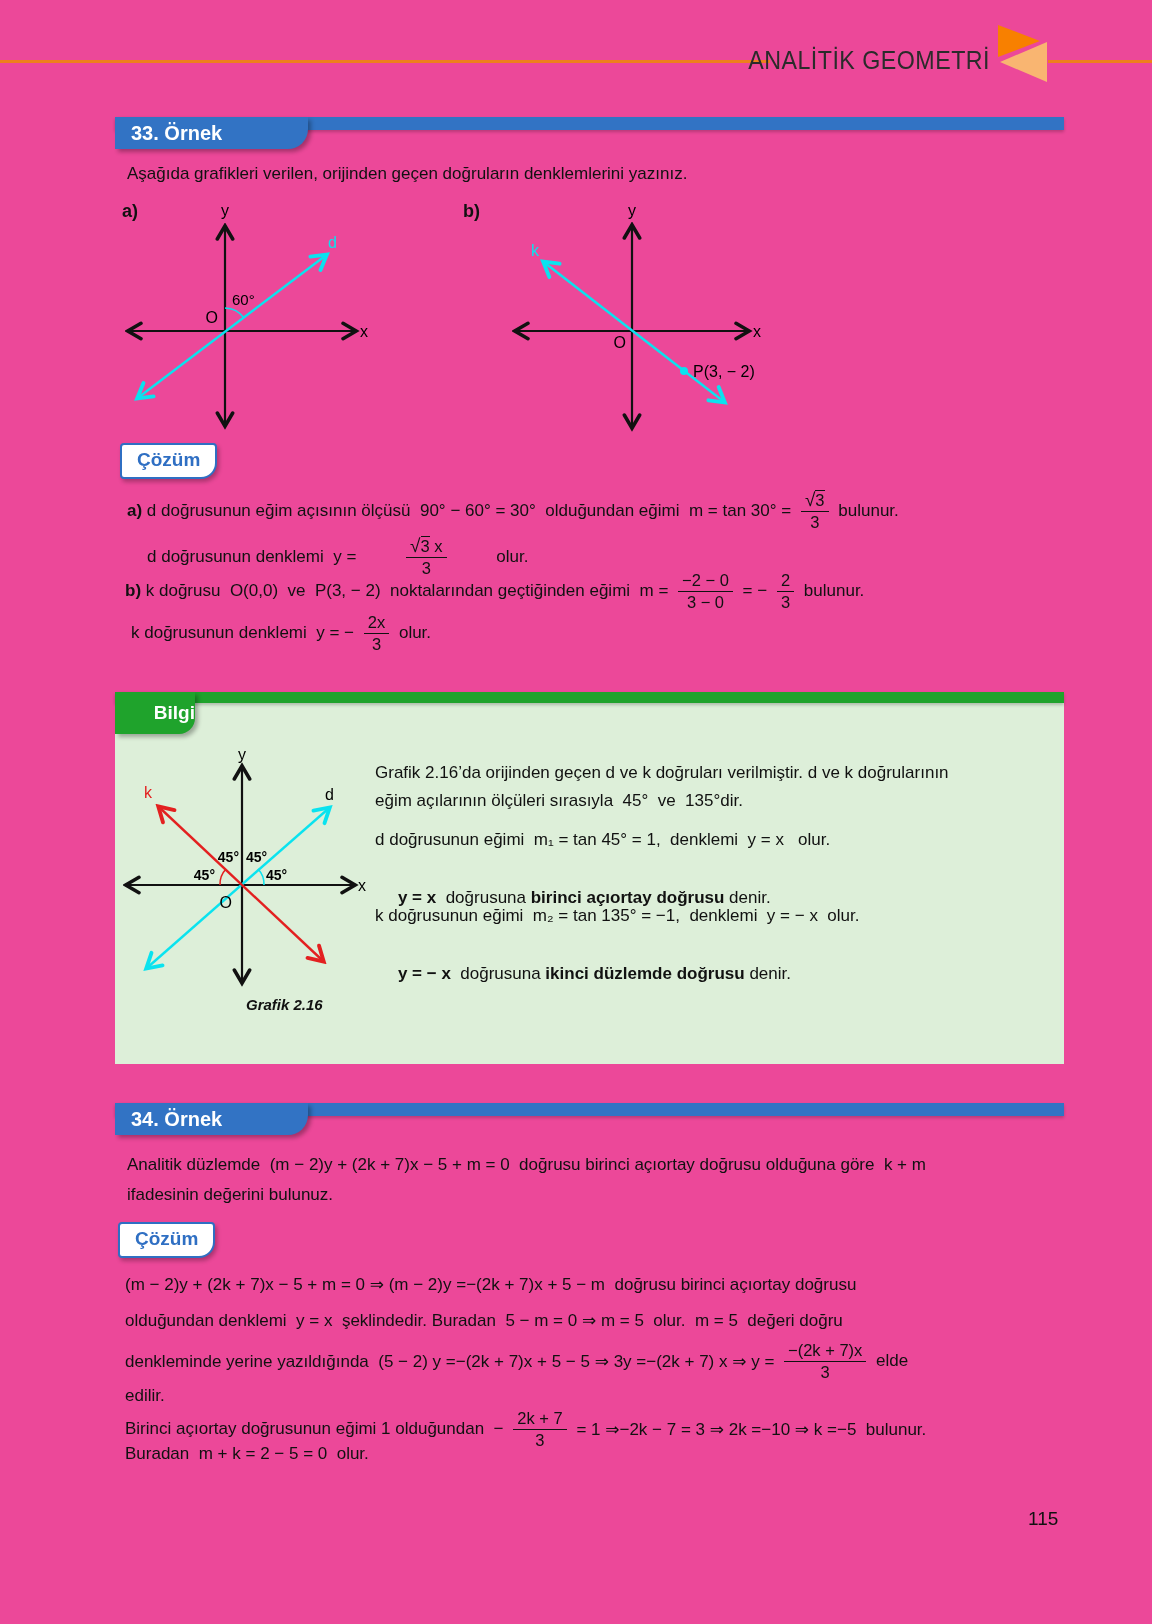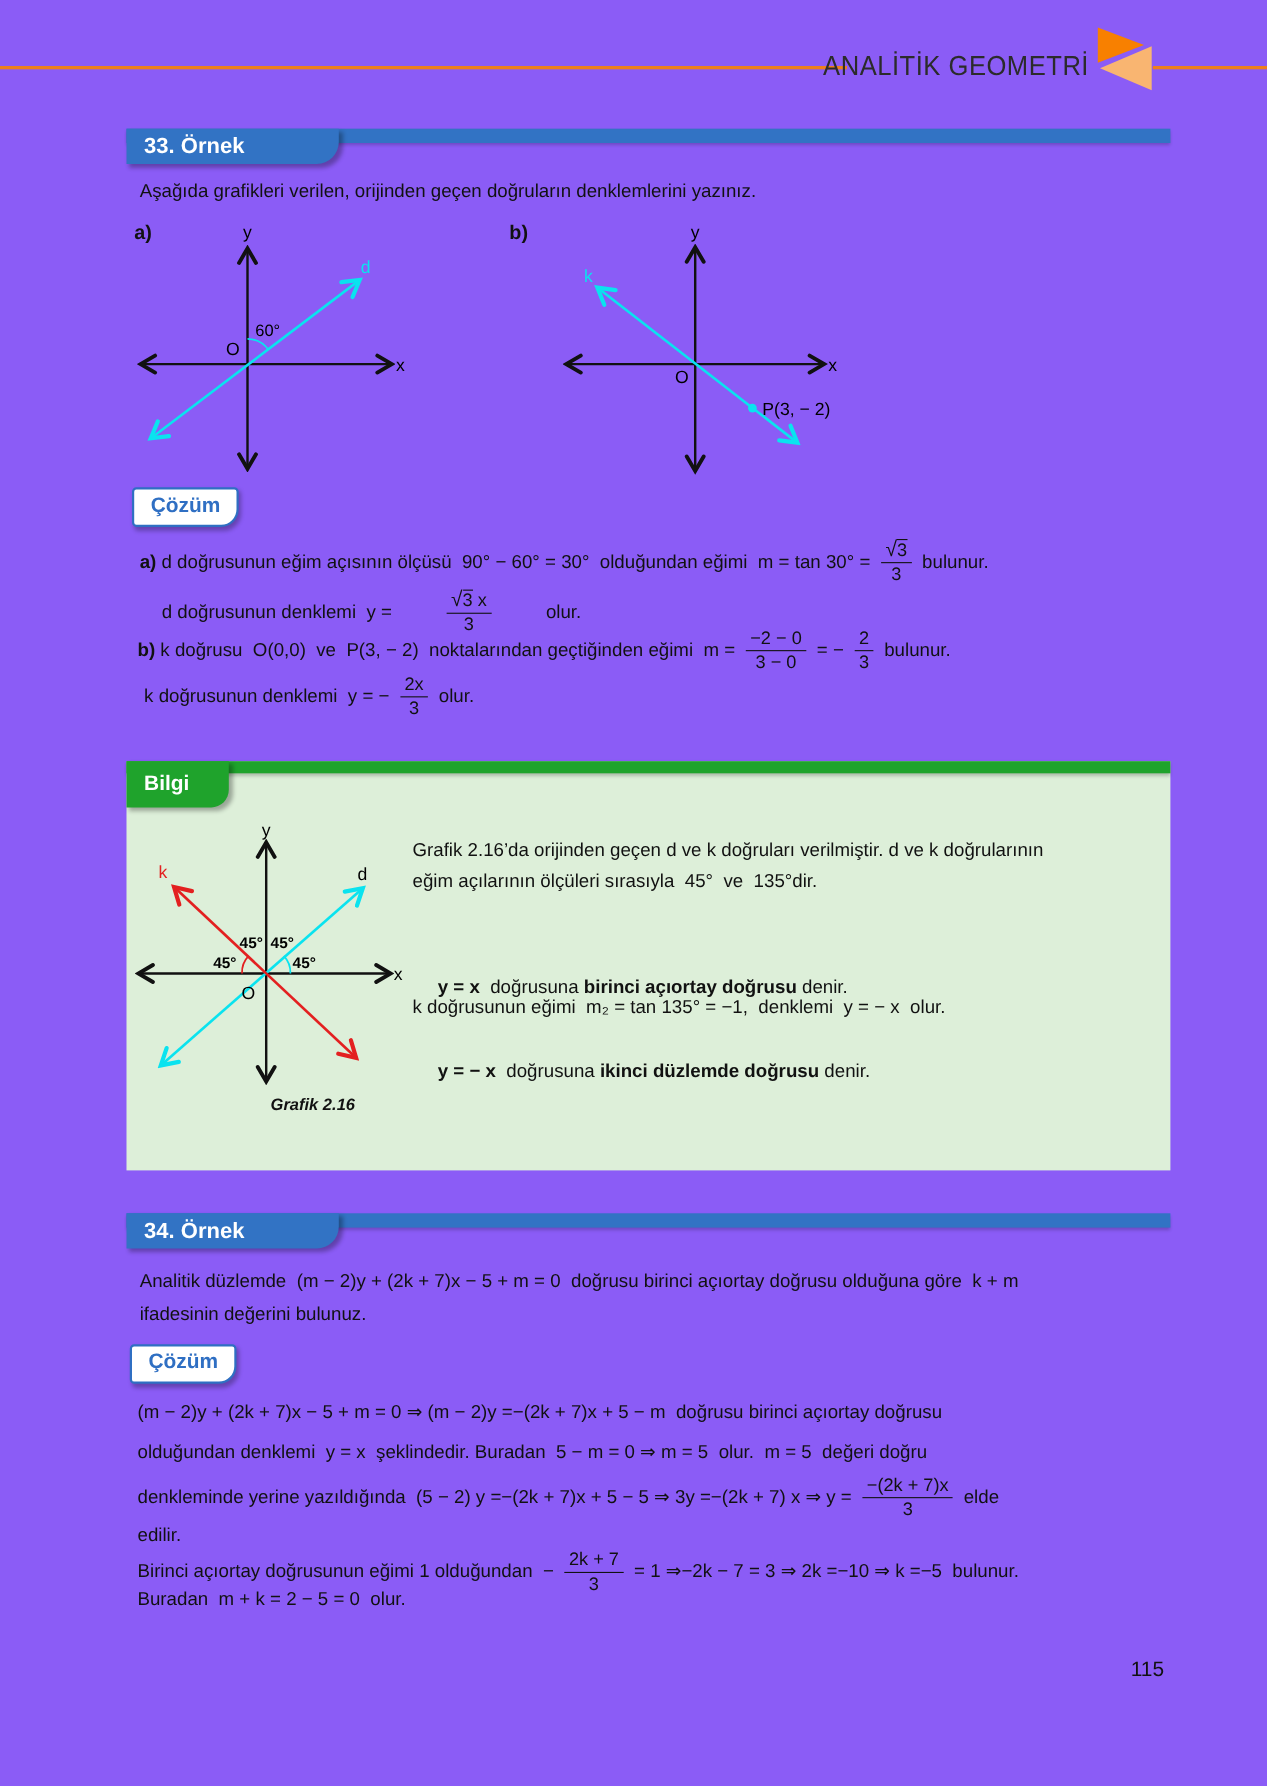--- a/index.html
+++ b/index.html
@@ -2,39 +2,39 @@
 <html><head>
 <meta charset="utf-8">
 <style>
   :root{
     --blue:#3273C4; --blue-txt:#2F6FC3;
     --green:#1FA32C; --green-light:#DDEFD9;
     --cyan:#0AE3EF; --red:#E32020; --orange:#EE7F1D;
     --ink:#111;
   }
   html,body{margin:0;padding:0;background:#fff;}
-  .page{position:relative;width:1152px;height:1624px;background:#8b5cf6;overflow:hidden;
+  .page{position:relative;width:1152px;height:1624px;background:#ec4899;overflow:hidden;
         font-family:"Liberation Sans","DejaVu Sans",sans-serif;color:var(--ink);}
   .abs{position:absolute;}
   .t{white-space:pre-wrap;}
   
   .rule{position:absolute;height:3px;background:var(--orange);top:60px;}
   .hdr-title{position:absolute;left:560px;top:46px;width:430px;text-align:right;
              font-size:25px;font-weight:400;color:#2b2b2b;letter-spacing:.5px;
              transform:scaleX(.93);transform-origin:100% 50%;white-space:pre;}
   
   .schdr{position:absolute;left:115px;width:949px;}
   .schdr .bar{position:absolute;top:0;left:0;width:100%;height:13px;background:var(--blue);
               box-shadow:0 2px 3px rgba(0,0,0,.22);}
   .schdr .tab{position:absolute;top:0;left:0;height:32px;width:193px;box-sizing:border-box;
               background:var(--blue);border-radius:0 0 20px 0;
               box-shadow:3px 3px 4px rgba(0,0,0,.3);color:#fff;font-size:20px;font-weight:bold;
               display:flex;align-items:center;padding-left:16px;}
   .schdr.green .bar{background:var(--green);height:11px;}
-  .schdr.green .tab{background:var(--green);width:93px;height:42px;border-radius:0 0 16px 0;font-size:19px;}
+  .schdr.green .tab{background:var(--green);width:80px;height:42px;border-radius:0 0 16px 0;font-size:19px;justify-content:flex-end;}
   .panel{position:absolute;left:115px;top:692px;width:949px;height:372px;background:var(--green-light);}
   
   .para{position:absolute;font-size:17px;color:var(--ink);white-space:pre-wrap;}
   .b{font-weight:bold;}
   .sublabel{position:absolute;font-size:18px;font-weight:bold;}
   
   .solbox{position:absolute;border:2.5px solid var(--blue-txt);border-radius:4px 4px 16px 4px;
           color:var(--blue-txt);font-weight:bold;font-size:19px;padding:4px 15px 6px;
           background:#fff;box-shadow:2px 3px 4px rgba(0,0,0,.28);}
   
@@ -177,20 +177,21 @@
     <text x="207" y="60" font-size="16">d</text>
     <text x="121" y="122" text-anchor="end" font-size="14" font-weight="600">45°</text>
     <text x="128" y="122" font-size="14" font-weight="600">45°</text>
     <text x="97" y="140" text-anchor="end" font-size="14" font-weight="600">45°</text>
     <text x="148" y="140" font-size="14" font-weight="600">45°</text>
   </svg>
   <div class="caption" style="left:198px;top:996px;">Grafik 2.16</div>
 
   <div class="para" style="left:375px;top:763px;">Grafik 2.16’da orijinden geçen d ve k doğruları verilmiştir. d ve k doğrularının</div>
   <div class="para" style="left:375px;top:791px;">eğim açılarının ölçüleri sırasıyla  45°  ve  135°dir.</div>
+  <div class="para" style="left:375px;top:830px;">d doğrusunun eğimi  m₁ = tan 45° = 1,  denklemi  y = x   olur.</div>
   <div class="para" style="left:379px;top:868px;">
     <span class="b">y = x</span><span>  doğrusuna </span><span class="b">birinci açıortay doğrusu</span><span> denir.</span>
   </div>
   <div class="para" style="left:375px;top:906px;">k doğrusunun eğimi  m₂ = tan 135° = −1,  denklemi  y = − x  olur.</div>
   <div class="para" style="left:379px;top:944px;">
     <span class="b">y = − x</span><span>  doğrusuna </span><span class="b">ikinci düzlemde doğrusu</span><span> denir.</span>
   </div>
 
   <div class="schdr" style="top:1103px;">
     <div class="bar"></div>

